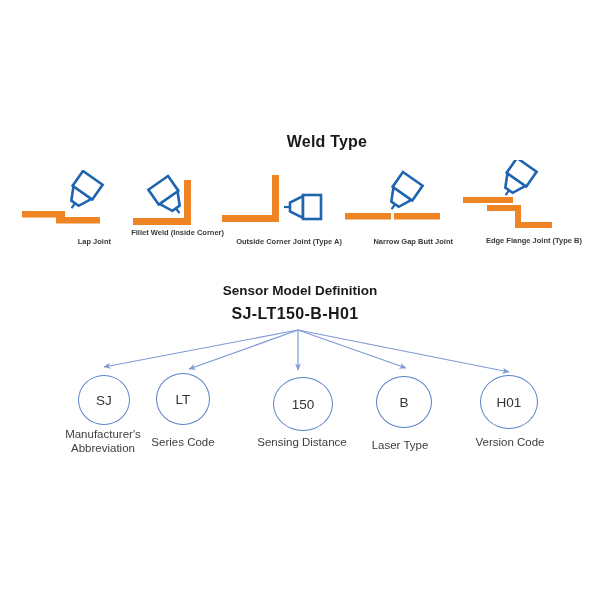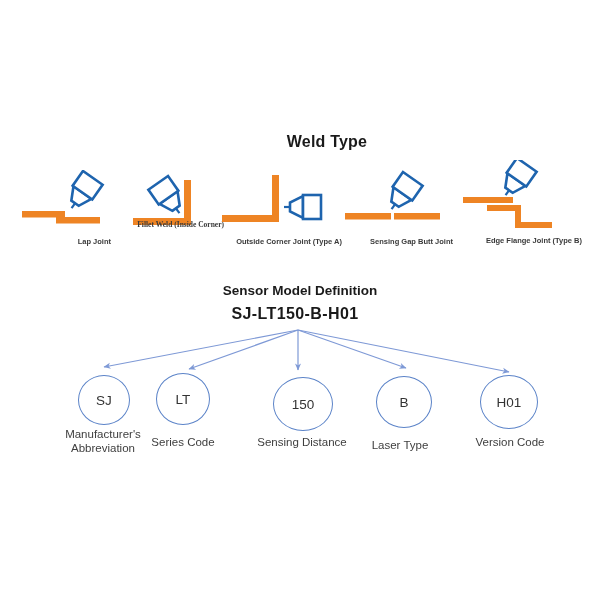--- a/index.html
+++ b/index.html
@@ -59,35 +59,35 @@
     <rect class="bar" x="41" y="47" width="44" height="6.5"></rect>
     <use href="#sensor-shape" transform="translate(56,39) rotate(35)"></use>
   </svg>
   <div class="abs joint-caption" style="left:11px; top:237px; width:100px;">Lap Joint</div>
 
   <svg class="abs" style="left:125px; top:170px;" width="75" height="62" viewBox="0 0 75 62">
     <rect class="bar" x="59" y="10" width="7" height="45"></rect>
     <rect class="bar" x="8" y="48" width="58" height="7"></rect>
     <use href="#sensor-shape" transform="translate(55,44) rotate(-35)"></use>
   </svg>
-  <div class="abs joint-caption" style="left:102px; top:220px; width:122px;font-family:Liberation Serif, serif;">Fillet Weld (Inside Corner)</div>
+  <div class="abs joint-caption" style="left:102px; top:228px; width:122px;">Fillet Weld (Inside Corner)</div>
 
   <svg class="abs" style="left:215px; top:170px;" width="110" height="62" viewBox="0 0 110 62">
     <rect class="bar" x="57" y="5" width="7" height="47"></rect>
     <rect class="bar" x="7" y="45" width="57" height="7"></rect>
     <use href="#sensor-shape" transform="translate(68,37) rotate(90)"></use>
   </svg>
   <div class="abs joint-caption" style="left:198px; top:237px; width:144px;">Outside Corner Joint (Type A)</div>
 
   <svg class="abs" style="left:340px; top:170px;" width="115" height="62" viewBox="0 0 115 62">
     <rect class="bar" x="5" y="43" width="46" height="6.5"></rect>
     <rect class="bar" x="54" y="43" width="46" height="6.5"></rect>
     <use href="#sensor-shape" transform="translate(51,40) rotate(35)"></use>
   </svg>
-  <div class="abs joint-caption" style="left:333px; top:237px; width:120px;">Sensing Gap Butt Joint</div>
+  <div class="abs joint-caption" style="left:333px; top:237px; width:120px;">Narrow Gap Butt Joint</div>
 
   <svg class="abs" style="left:458px; top:160px;" width="102" height="72" viewBox="0 0 102 72">
     <rect class="bar" x="5" y="37" width="50" height="6"></rect>
     <rect class="bar" x="29" y="45" width="34" height="6"></rect>
     <rect class="bar" x="57" y="45" width="6" height="23"></rect>
     <rect class="bar" x="57" y="62" width="37" height="6"></rect>
     <use href="#sensor-shape" transform="translate(47,36) rotate(35)"></use>
   </svg>
   <div class="abs joint-caption" style="left:438px; top:236px; width:144px;">Edge Flange Joint (Type B)</div>
 

